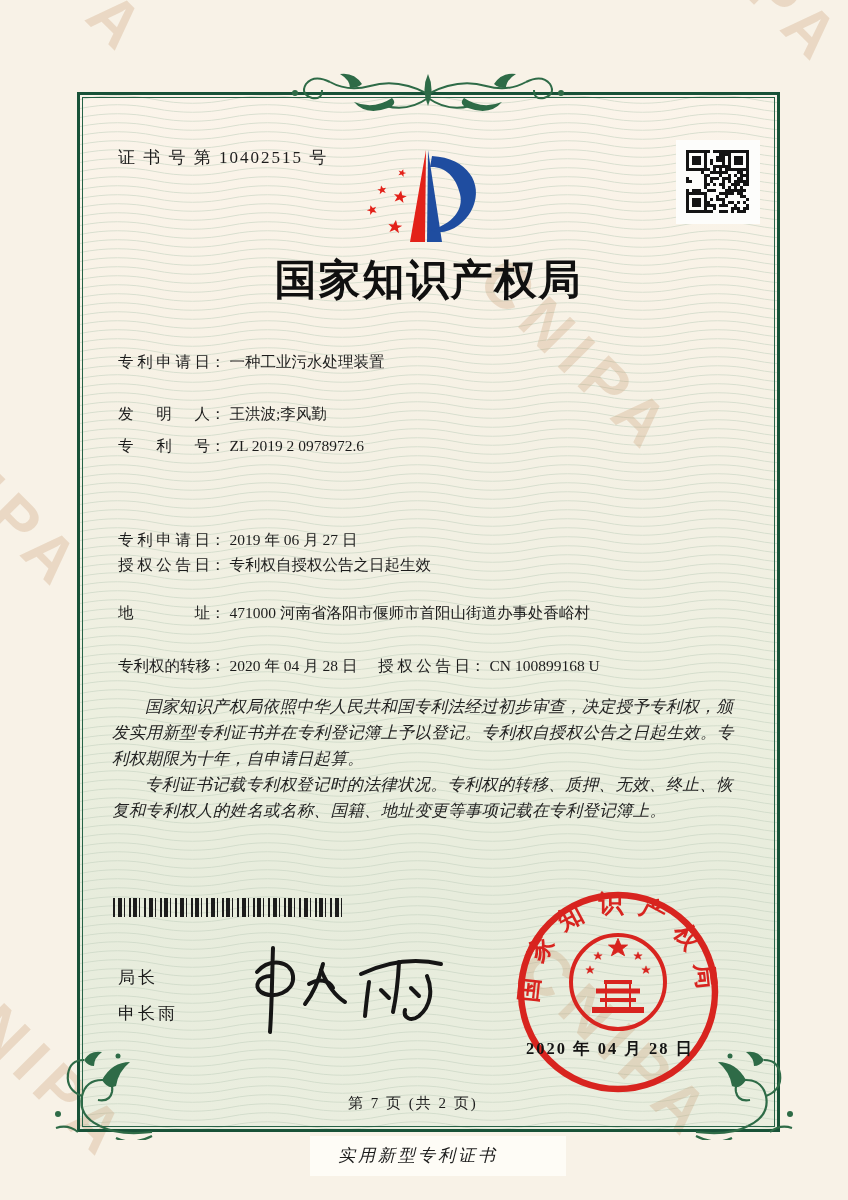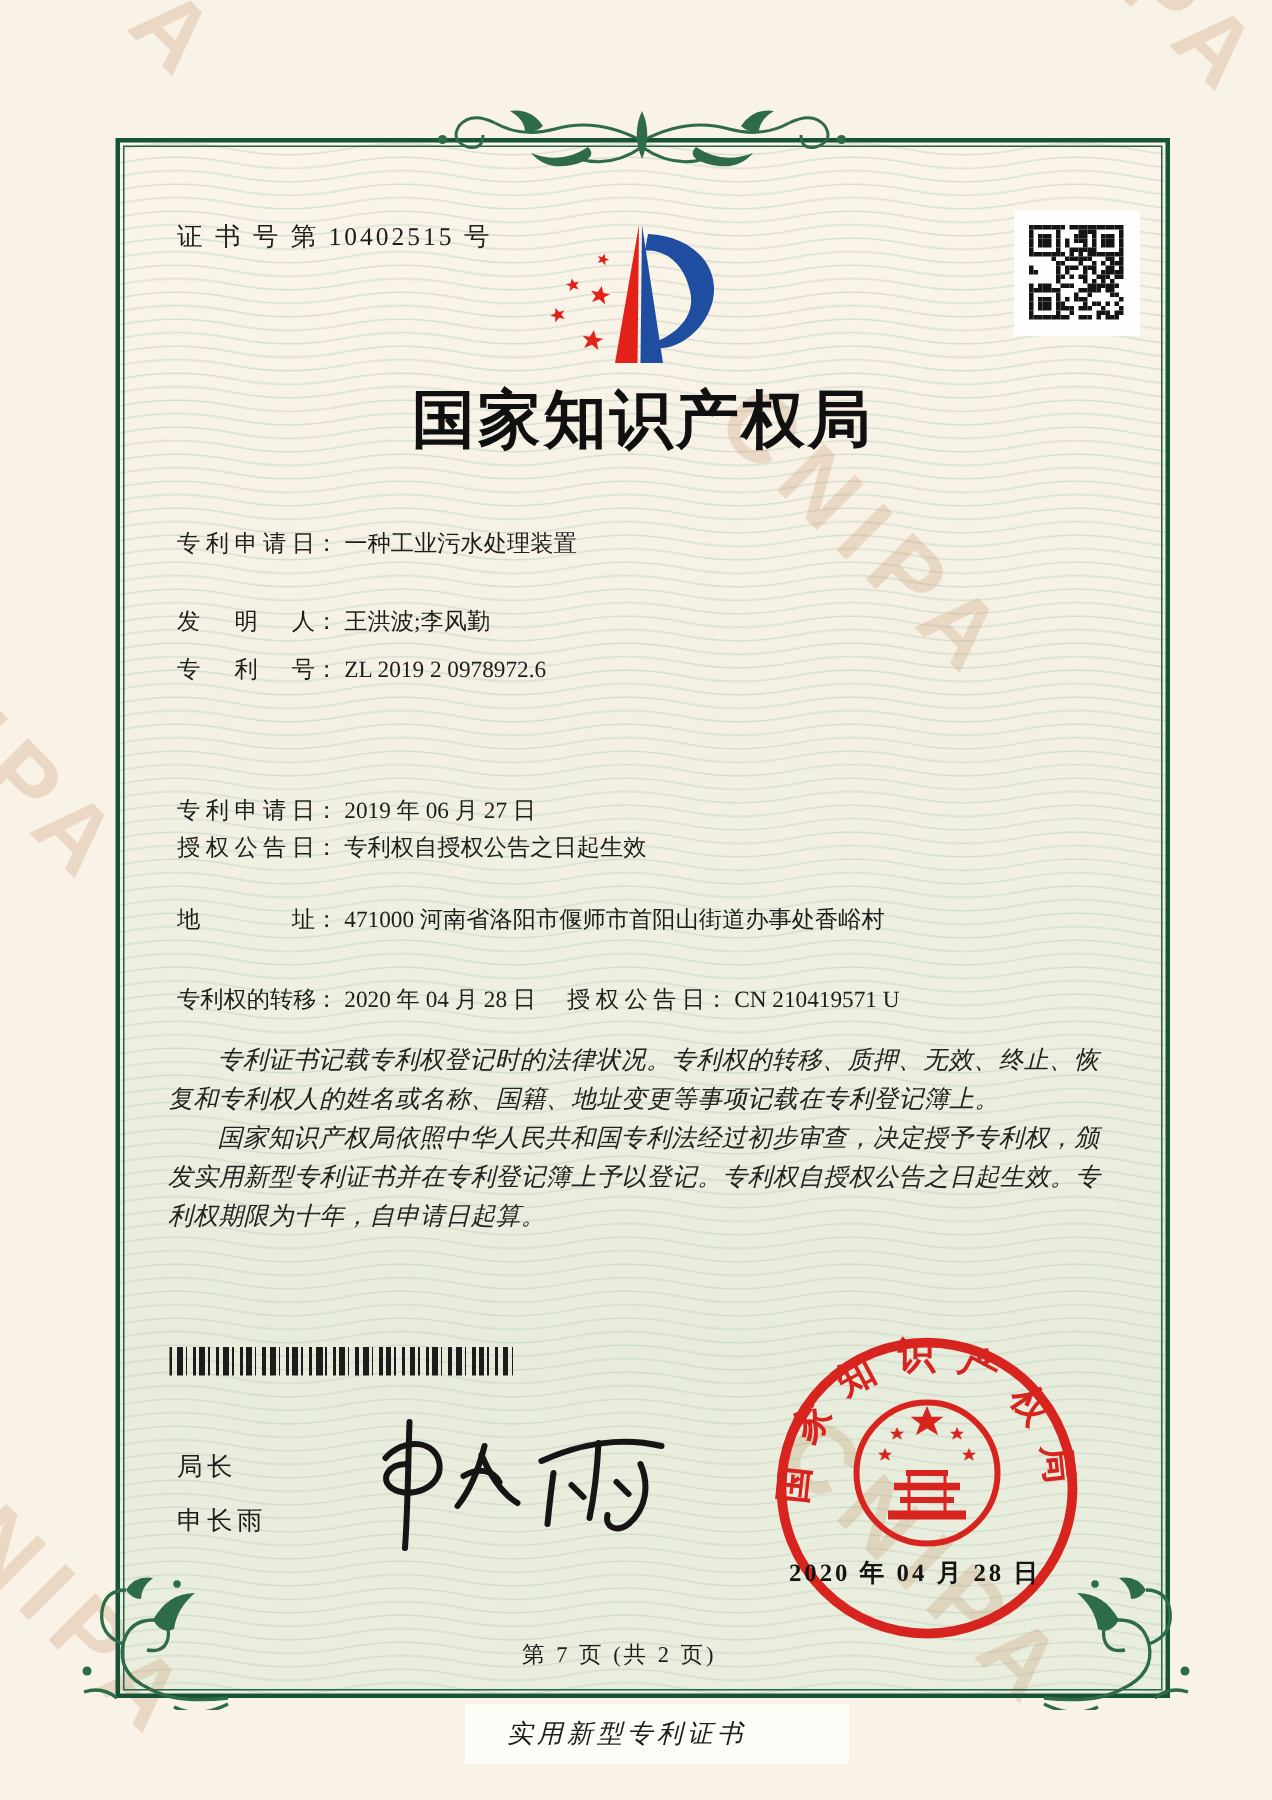--- a/index.html
+++ b/index.html
@@ -410,28 +410,28 @@
   </div>
   <div class="row" style="top:555px">
     <span class="lbl">授权公告日</span><span class="col">：</span><span class="val">专利权自授权公告之日起生效</span>
   </div>
   <div class="row" style="top:603px">
     <span class="lbl">地址</span><span class="col">：</span><span class="val">471000 河南省洛阳市偃师市首阳山街道办事处香峪村</span>
   </div>
   <div class="row" style="top:656px">
     <span class="lbl">专利权的转移</span><span class="col">：</span><span class="val">2020 年 04 月 28 日</span>
     <span class="pair2">
-      <span class="lbl">授权公告日</span><span class="col">：</span><span class="val">CN 210419571 U</span>
+      <span class="lbl">授权公告日</span><span class="col">：</span><span class="val">CN 100899168 U</span>
     </span>
   </div>
 </div>
 
 <div class="body-text">
+  <p>国家知识产权局依照中华人民共和国专利法经过初步审查，决定授予专利权，颁发实用新型专利证书并在专利登记簿上予以登记。专利权自授权公告之日起生效。专利权期限为十年，自申请日起算。</p>
   <p>专利证书记载专利权登记时的法律状况。专利权的转移、质押、无效、终止、恢复和专利权人的姓名或名称、国籍、地址变更等事项记载在专利登记簿上。</p>
-  <p>国家知识产权局依照中华人民共和国专利法经过初步审查，决定授予专利权，颁发实用新型专利证书并在专利登记簿上予以登记。专利权自授权公告之日起生效。专利权期限为十年，自申请日起算。</p>
 </div>
 
 <div class="barcode"></div>
 
 <div class="director-title">局长</div>
 <div class="director-name">申长雨</div>
 
 <svg class="signature" width="220" height="100" viewBox="0 0 220 100">
   <g stroke="#151515" stroke-width="4" fill="none" stroke-linecap="round" stroke-linejoin="round">
     <path d="M38,10 C37,38 37,66 35,94"></path>

